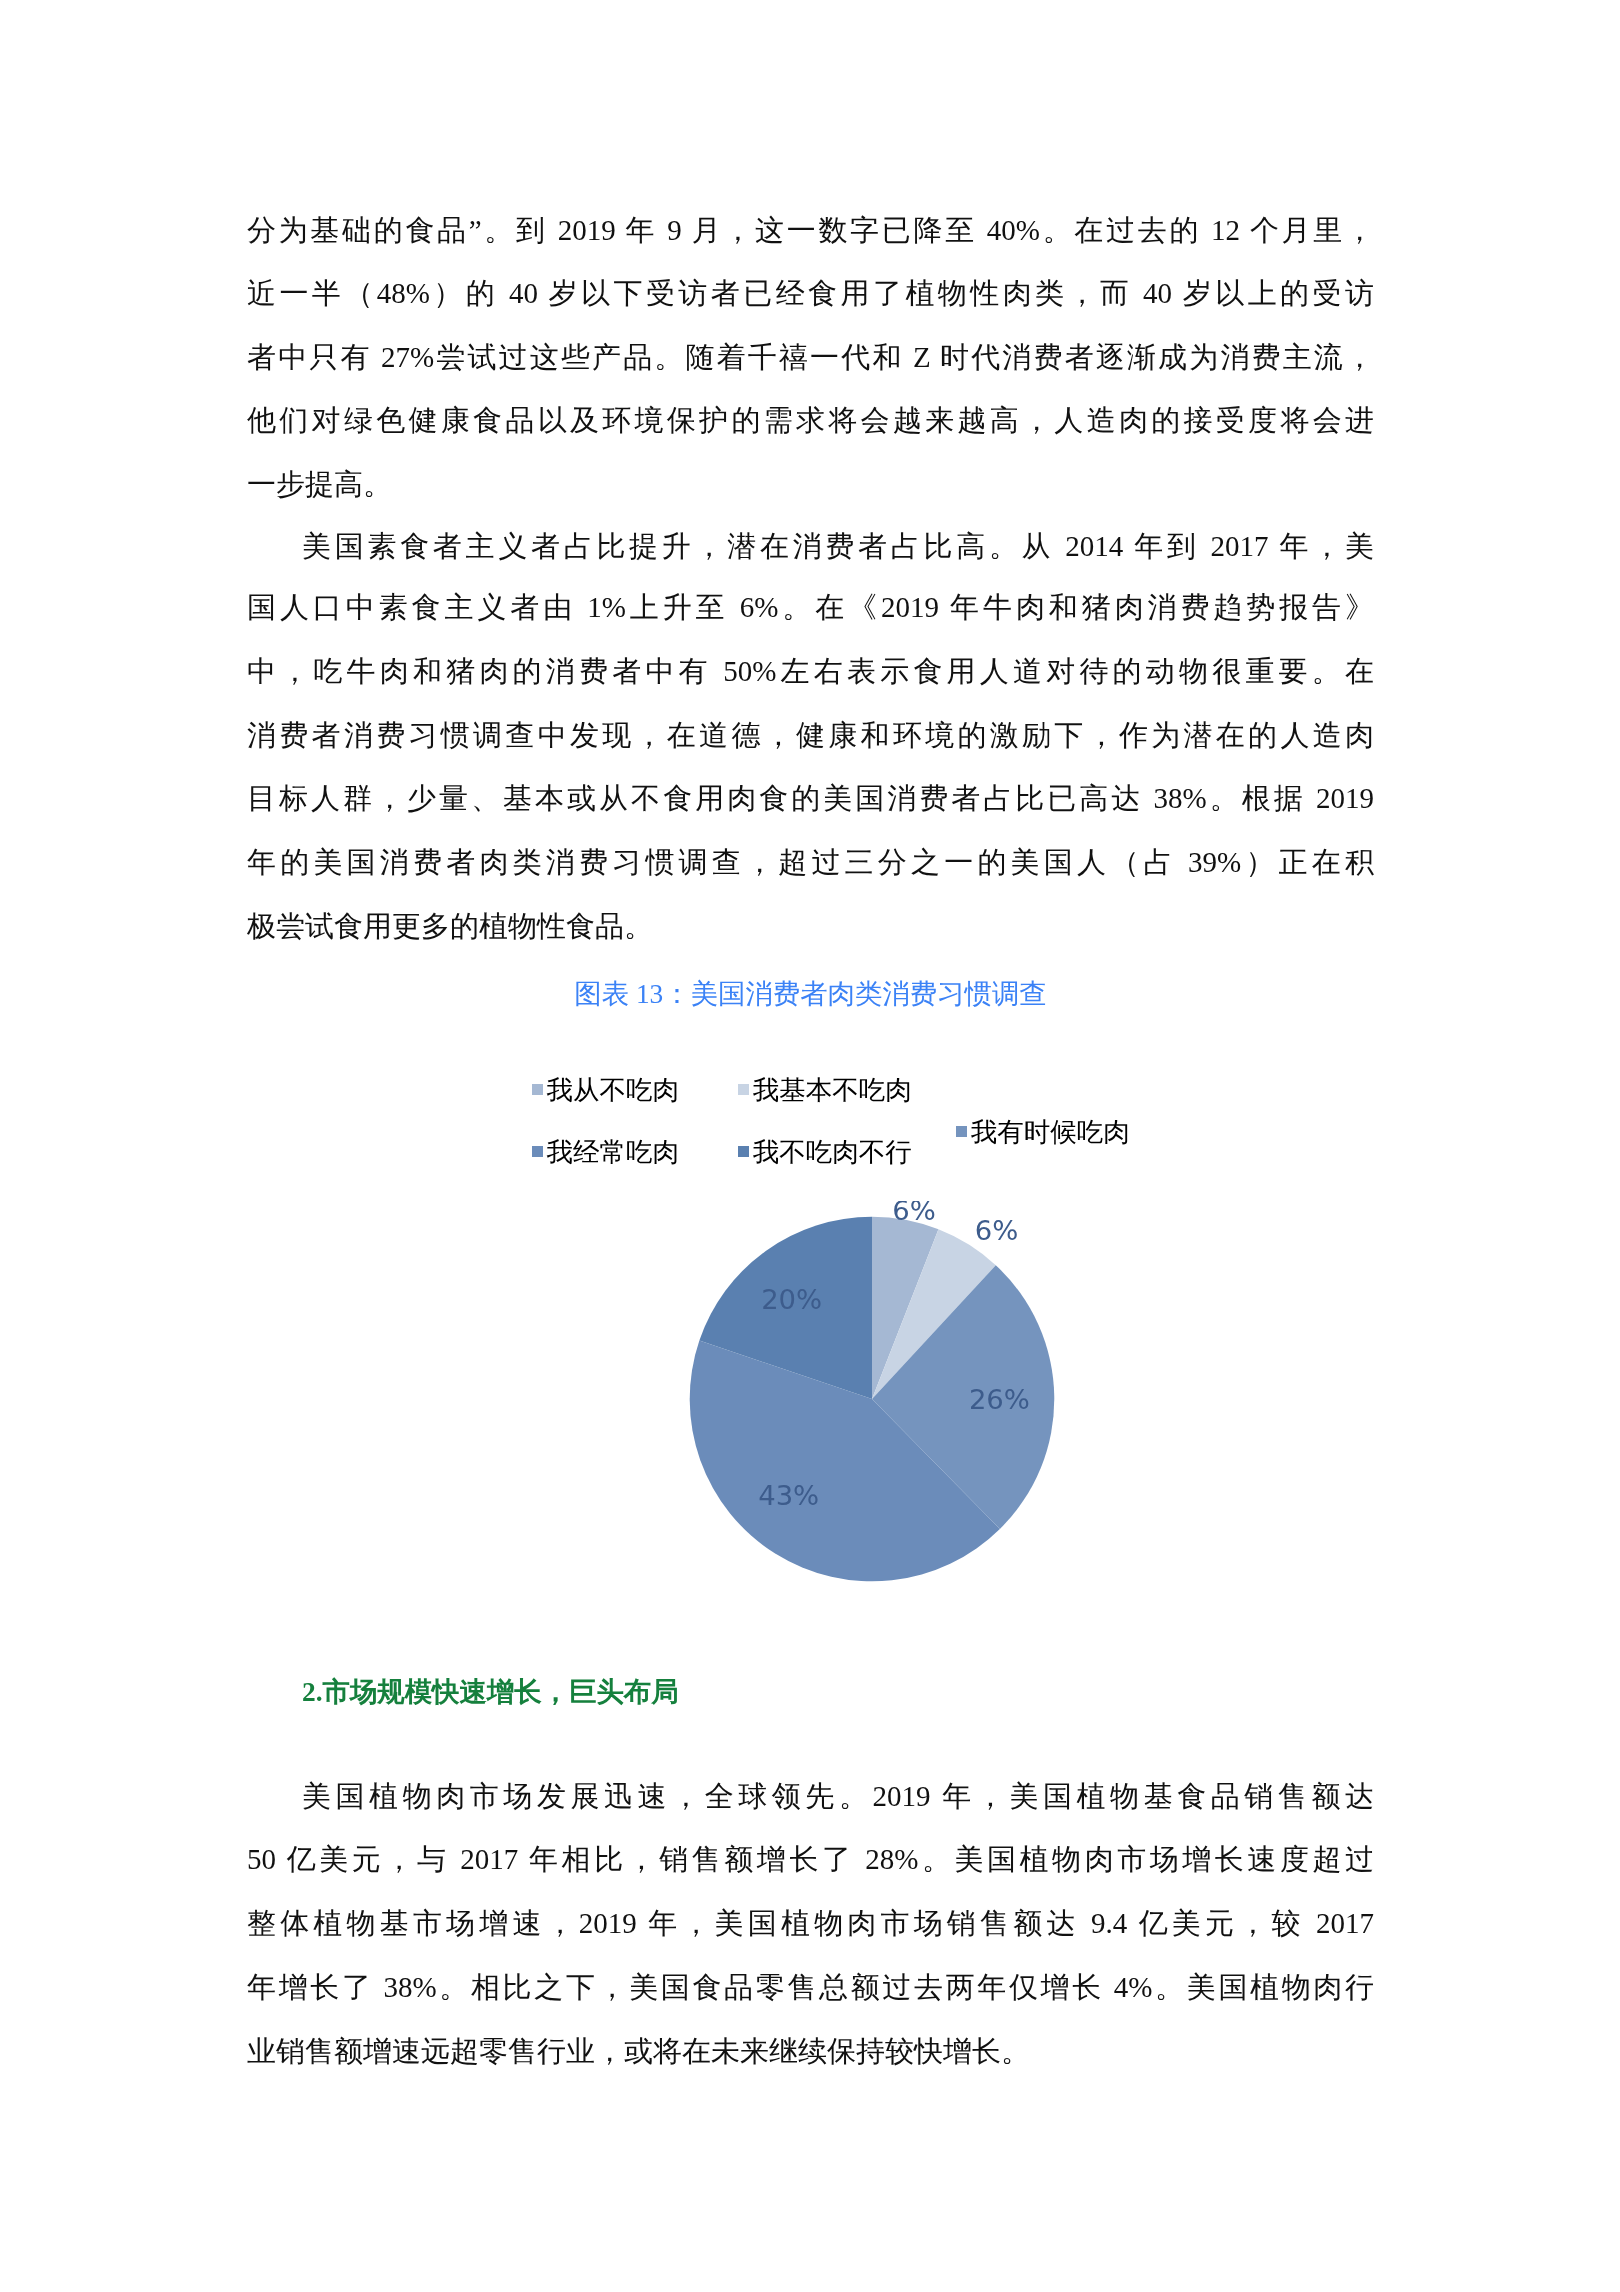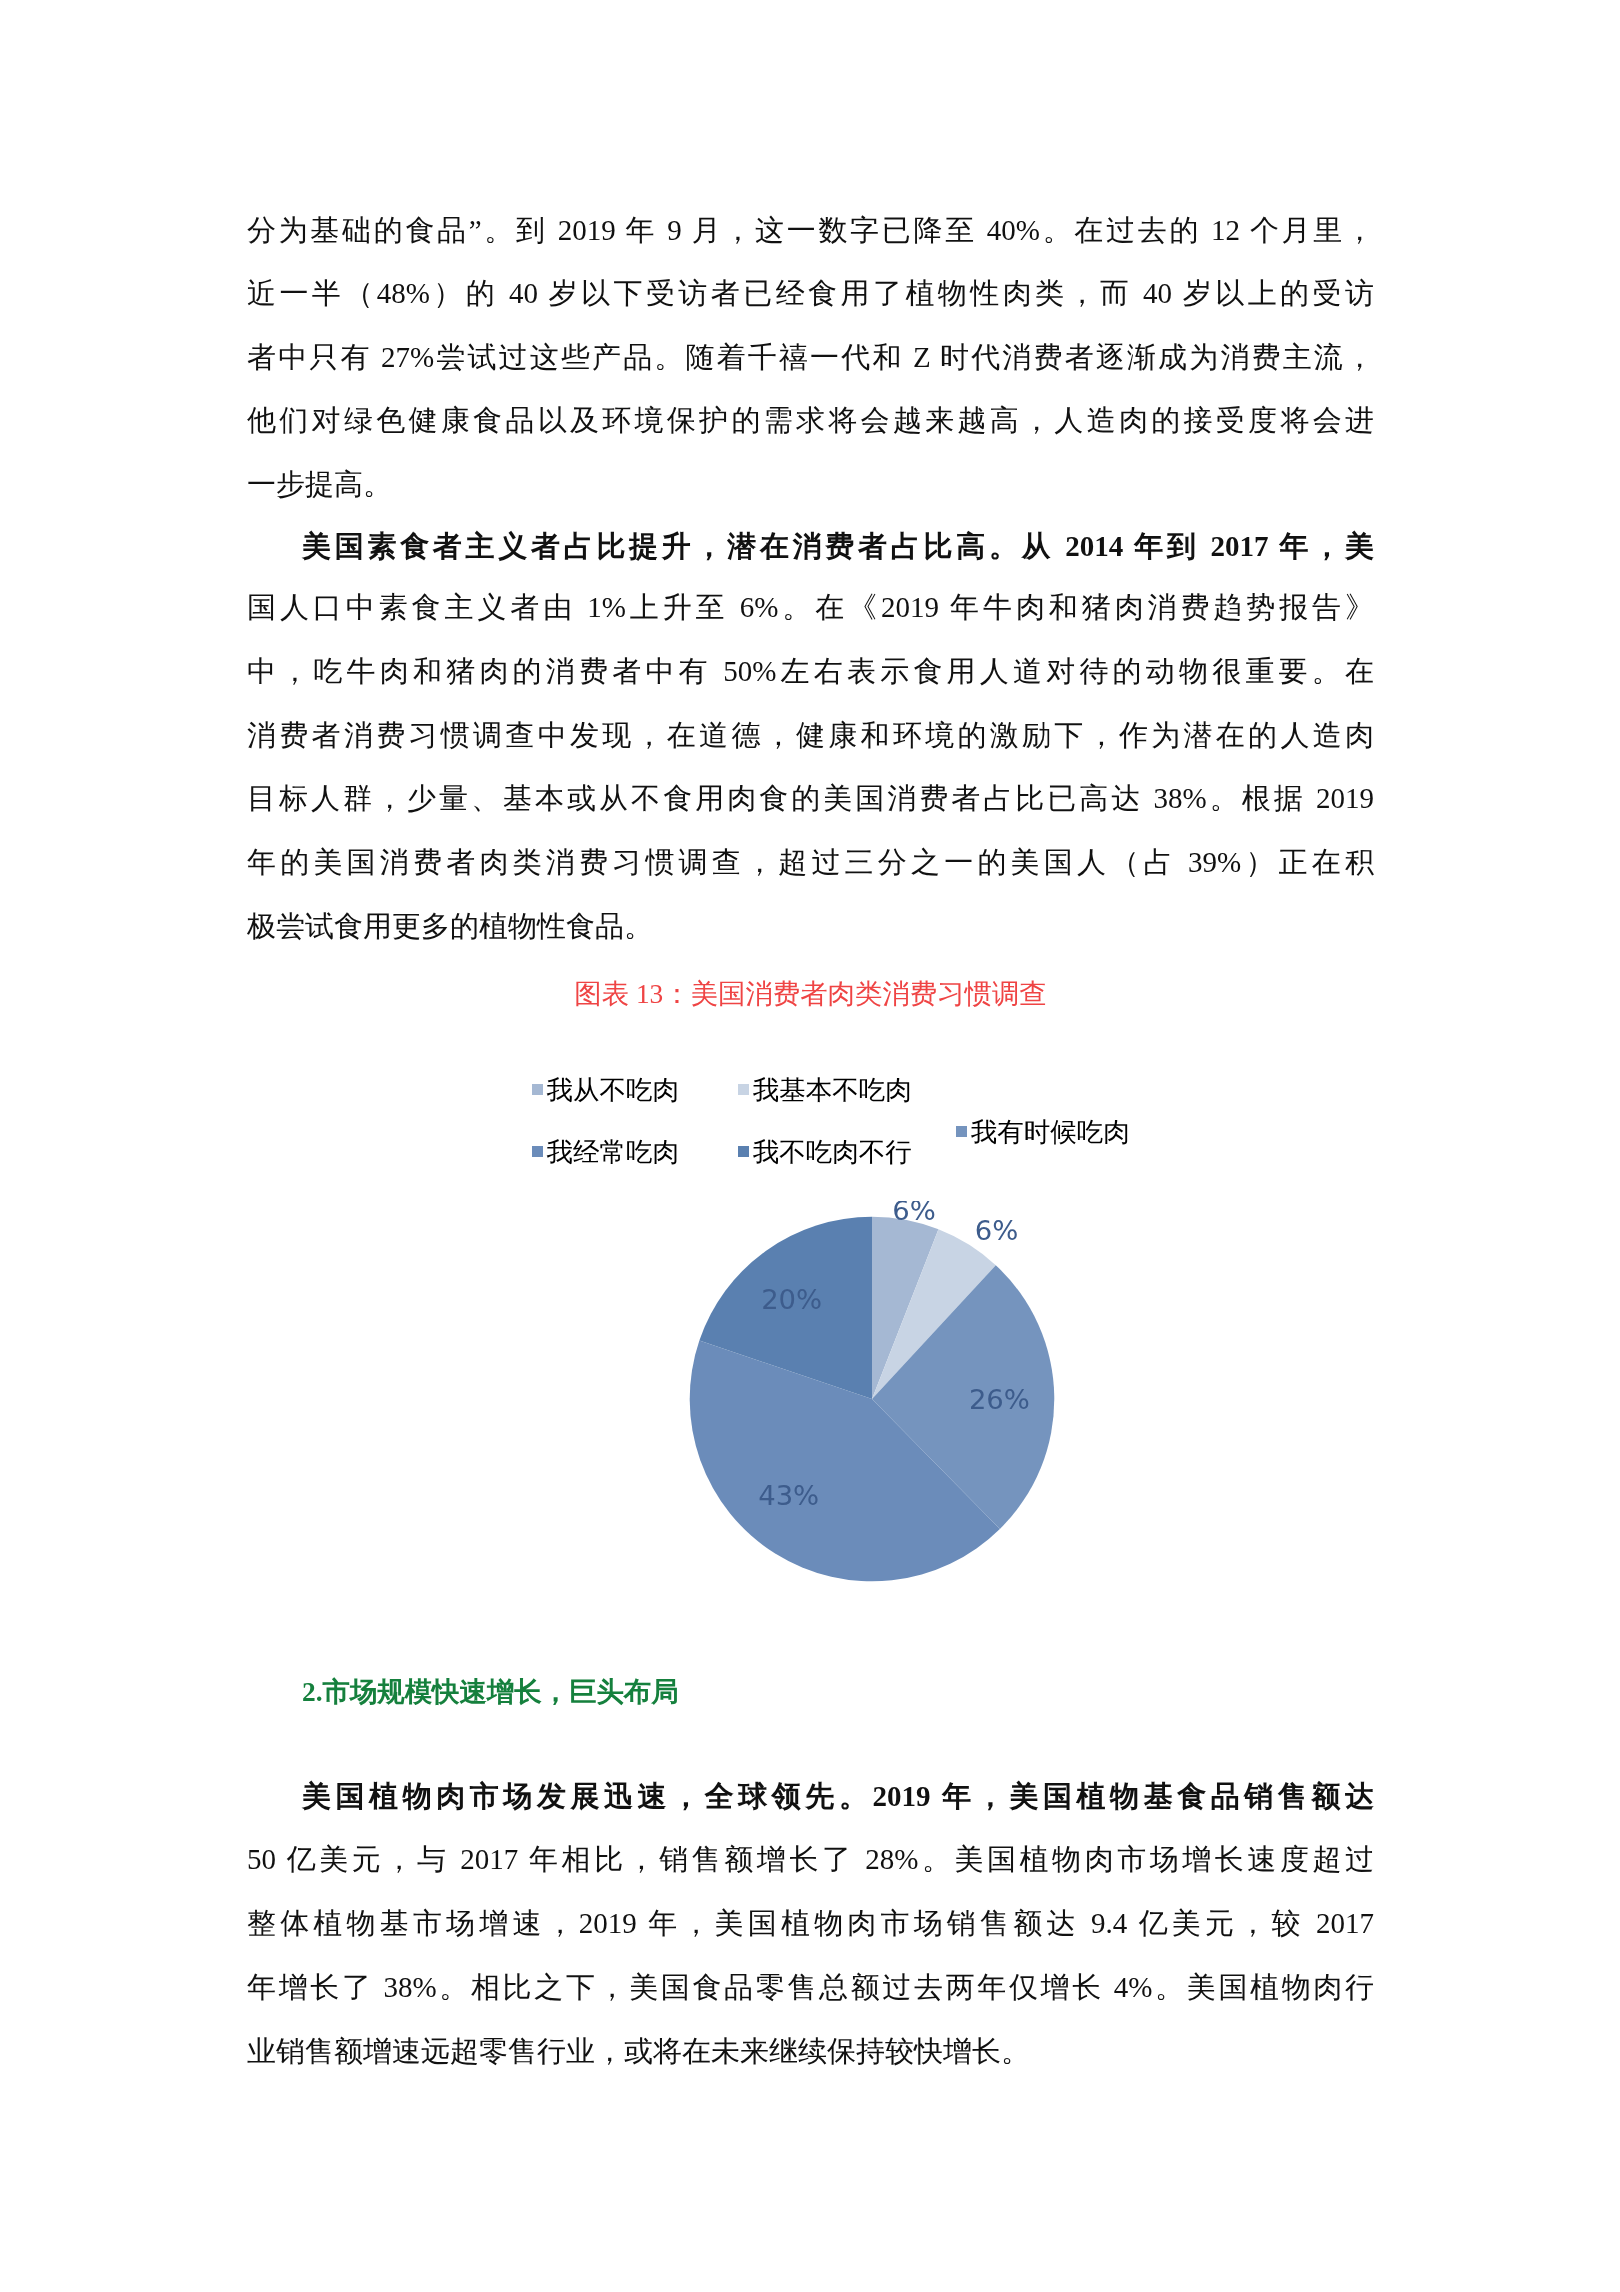--- a/index.html
+++ b/index.html
@@ -1,23 +1,23 @@
 <!DOCTYPE html>
 <html><head>
 <meta charset="utf-8">
 <style>
   html, body { margin: 0; padding: 0; background: #ffffff; }
   body { width: 1620px; height: 2293px; position: relative; overflow: hidden;
          font-family: "Liberation Serif", "DejaVu Serif", serif; color: #111; }
   .line { position: absolute; left: 247px; width: 1127px; height: 39px; line-height: 39px;
           font-size: 29px; white-space: nowrap; text-align: justify; text-align-last: justify; }
   .line.last { text-align-last: left; }
-  .line.indent { left: 302px; width: 1072px; font-weight: bold; }
+  .line.indent { left: 302px; width: 1072px; }
   .caption { position: absolute; left: 247px; width: 1127px; top: 975px; height: 39px; line-height: 39px;
-             font-size: 27.4px; text-align: center; color: #ef4444; }
+             font-size: 27.4px; text-align: center; color: #3b82f6; }
   .heading { position: absolute; left: 302px; top: 1673px; height: 39px; line-height: 39px;
              font-size: 27.4px; font-weight: bold; color: #15803d; }
   .legend { position: absolute; left: 529px; top: 1068px; width: 667px; height: 108px;
             font-family: "DejaVu Sans", "Liberation Sans", sans-serif; font-size: 26.5px; color: #000000; }
   .legend-item { position: absolute; height: 39px; line-height: 39px; white-space: nowrap; }
   .legend-swatch { display: inline-block; width: 10.8px; height: 10.8px; margin-right: 3.9px; vertical-align: middle; position: relative; top: -2px; }
   .chart { position: absolute; left: 676px; top: 1201px; width: 392px; height: 402px; }
   .pie-label { font-family: "DejaVu Sans", "Liberation Sans", sans-serif; font-size: 28px; fill: #3d5c8c; }
 </style>
 </head>

